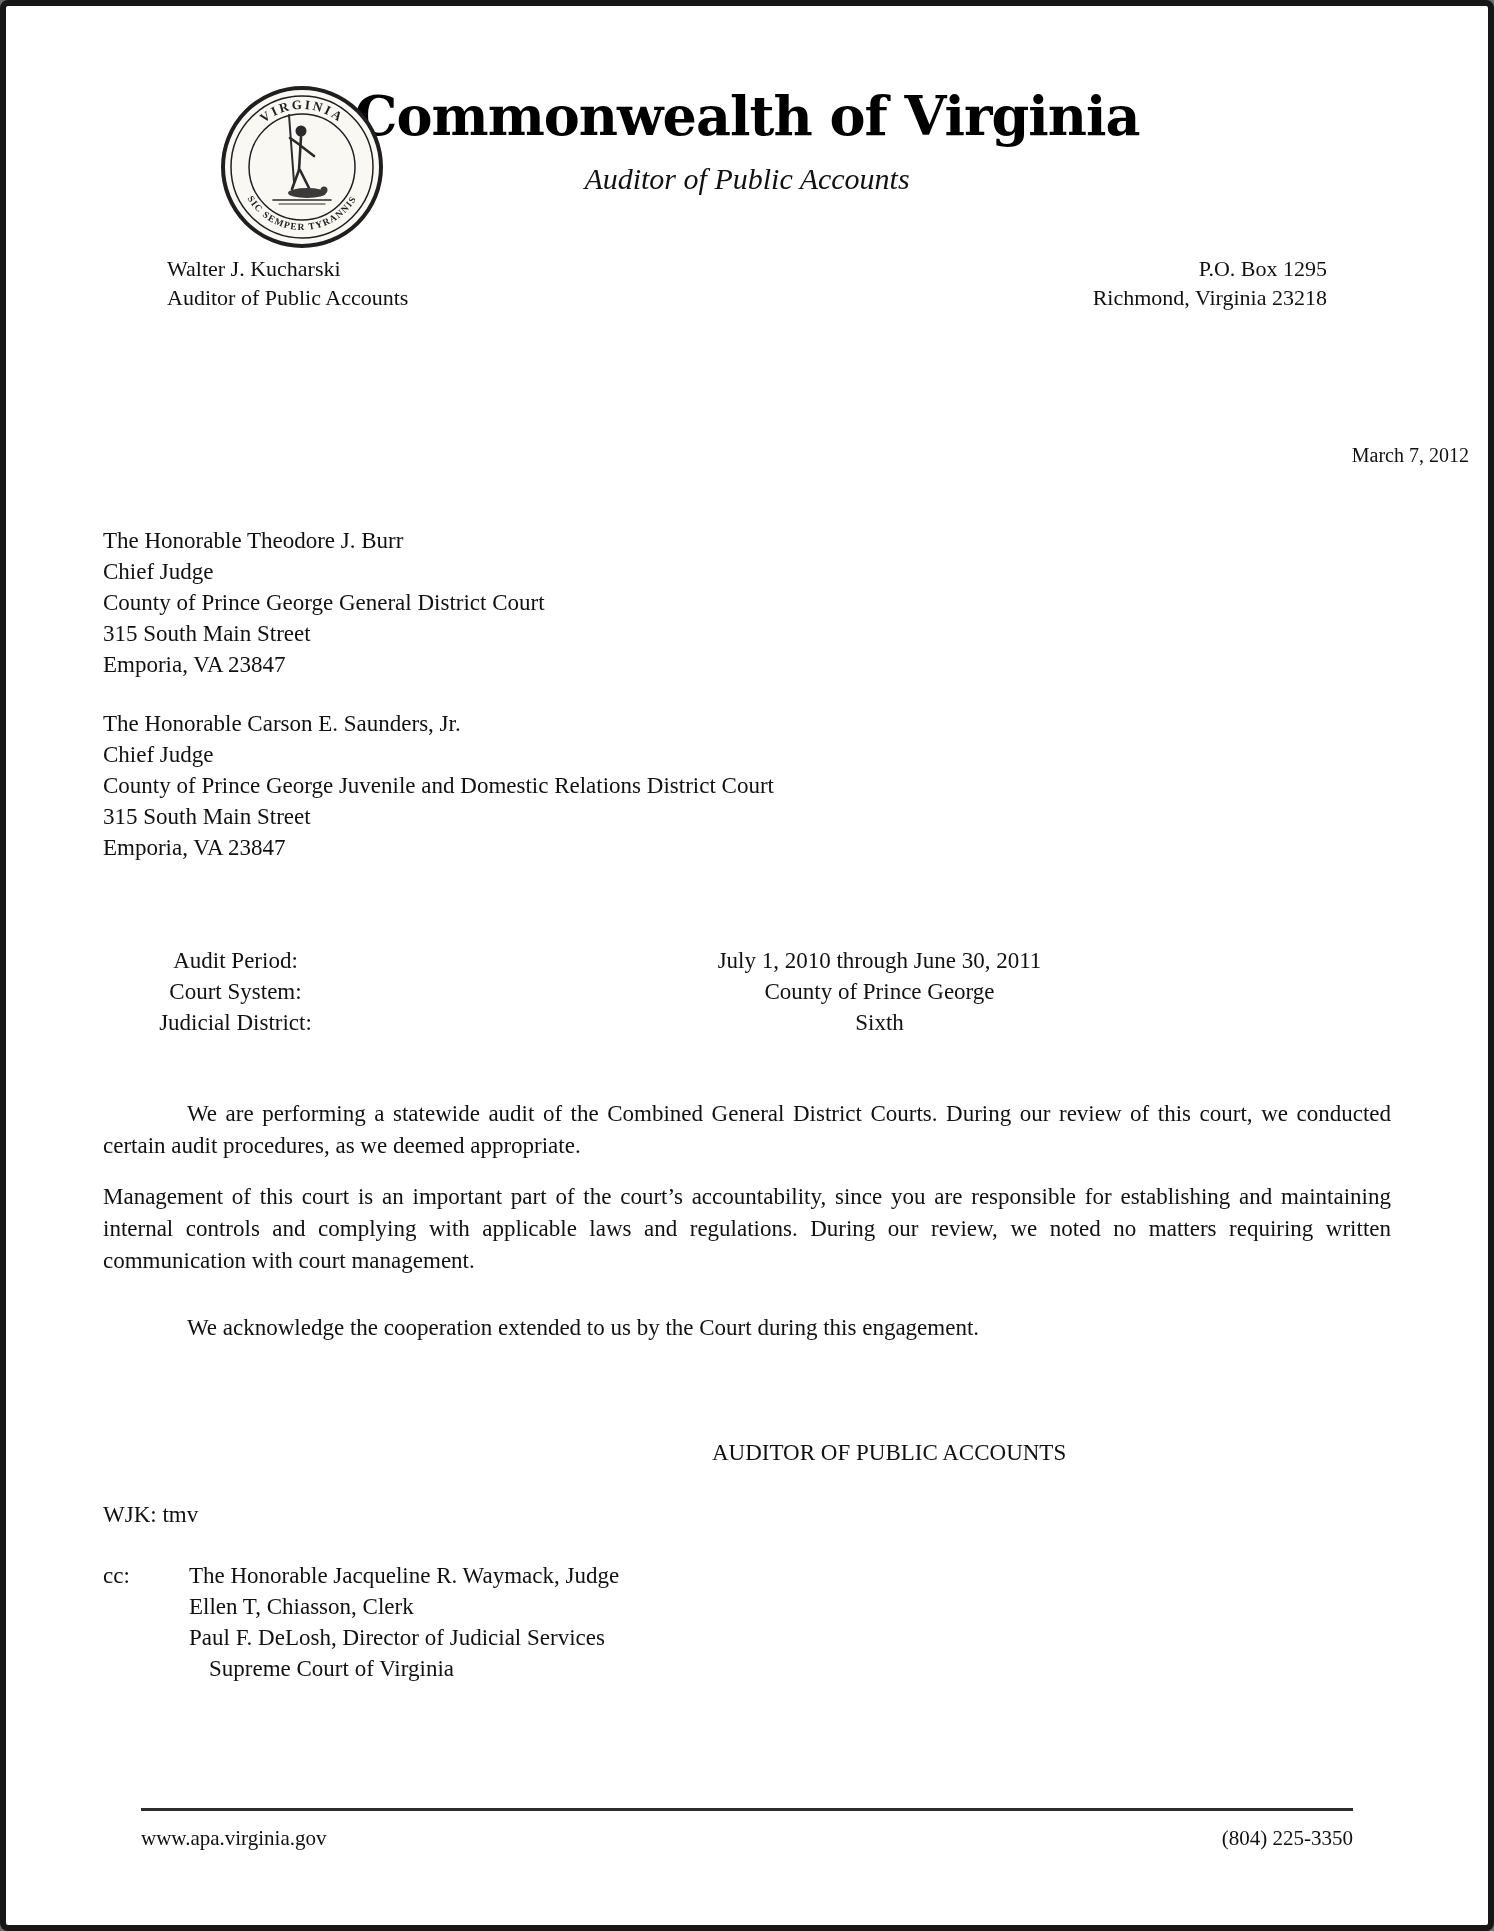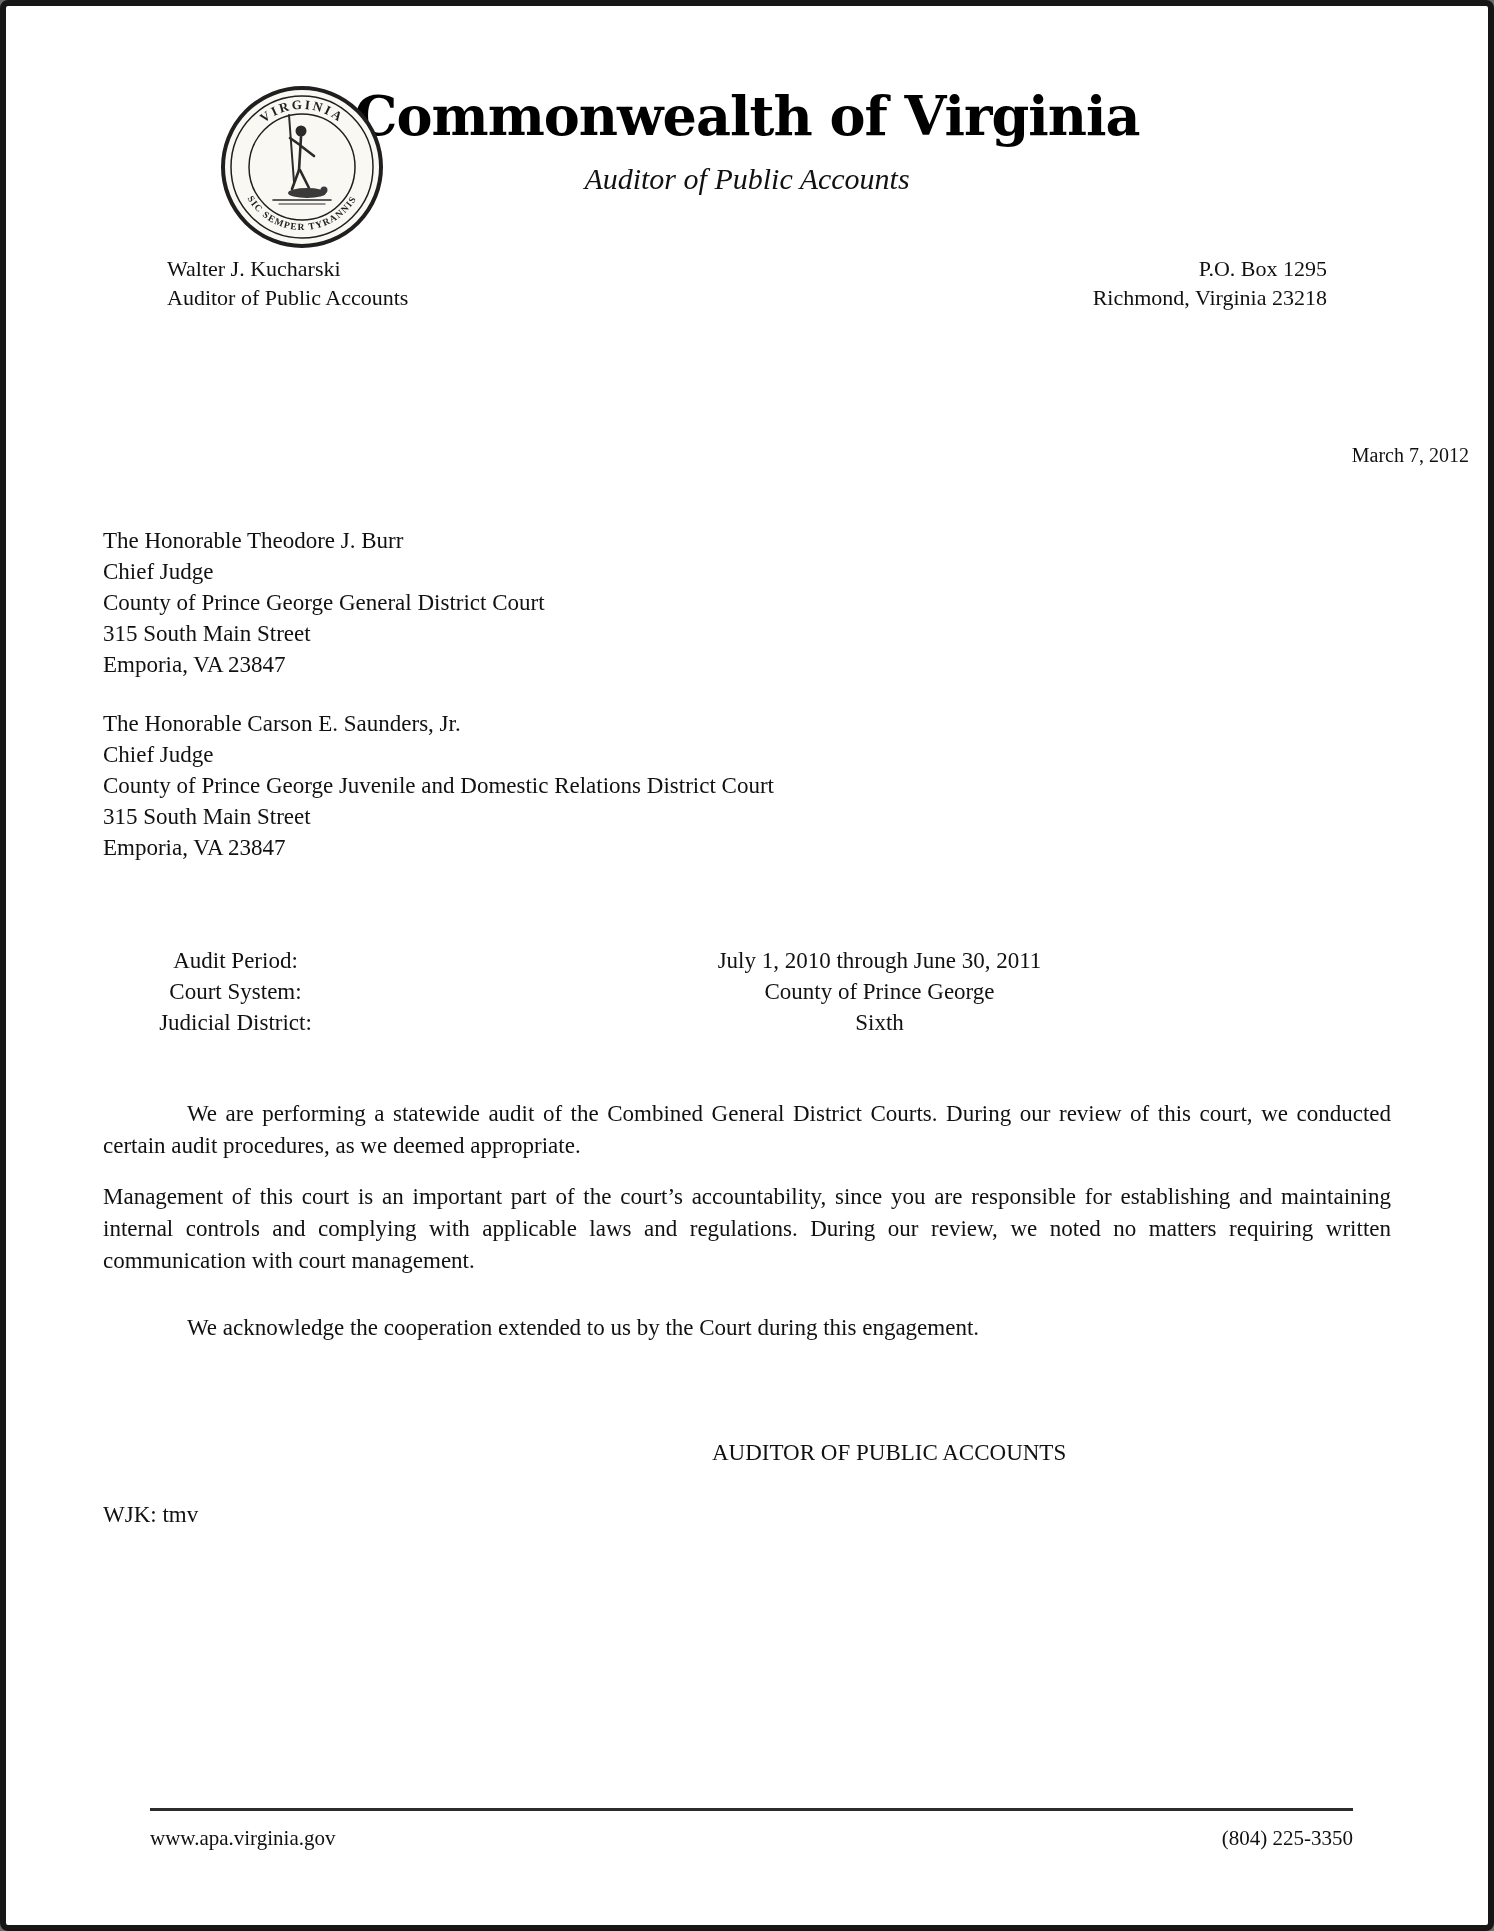--- a/index.html
+++ b/index.html
@@ -97,21 +97,21 @@
     display: grid;
     grid-template-columns: 86px 1fr;
     font-size: 23px;
     line-height: 31px;
   }
   .cc-lines .cc-line-last { padding-left: 20px; }
 
   
   .page-footer {
     position: absolute;
-    left: 144px;
+    left: 135px;
     right: 135px;
     top: 1802px;
     border-top: 3px solid #2c2c2c;
     padding-top: 14px;
     display: flex;
     justify-content: space-between;
     font-size: 21px;
     line-height: 26px;
   }
 </style>
@@ -197,20 +197,29 @@
     </div>
 
     <p class="para para1 indent justify">We are performing a statewide audit of the Combined General District Courts.  During our review of this court, we conducted certain audit procedures, as we deemed appropriate.</p>
     <p class="para para2 justify">Management of this court is an important part of the court’s accountability, since you are responsible for establishing and maintaining internal controls and complying with applicable laws and regulations.  During our review, we noted no matters requiring written communication with court management.</p>
     <p class="para para3 indent">We acknowledge the cooperation extended to us by the Court during this engagement.</p>
 
     <div class="signature-block">AUDITOR OF PUBLIC ACCOUNTS</div>
 
     <div class="reference-line">WJK: tmv</div>
 
+    <div class="cc-block">
+      <div>cc:</div>
+      <div class="cc-lines">
+        <div>The Honorable Jacqueline R. Waymack, Judge</div>
+        <div>Ellen T, Chiasson, Clerk</div>
+        <div>Paul F. DeLosh, Director of Judicial Services</div>
+        <div class="cc-line-last">Supreme Court of Virginia</div>
+      </div>
+    </div>
   </div>
 
   <div class="page-footer">
     <div>www.apa.virginia.gov</div>
     <div>(804) 225-3350</div>
   </div>
 
 </div>
 
 </body></html>

